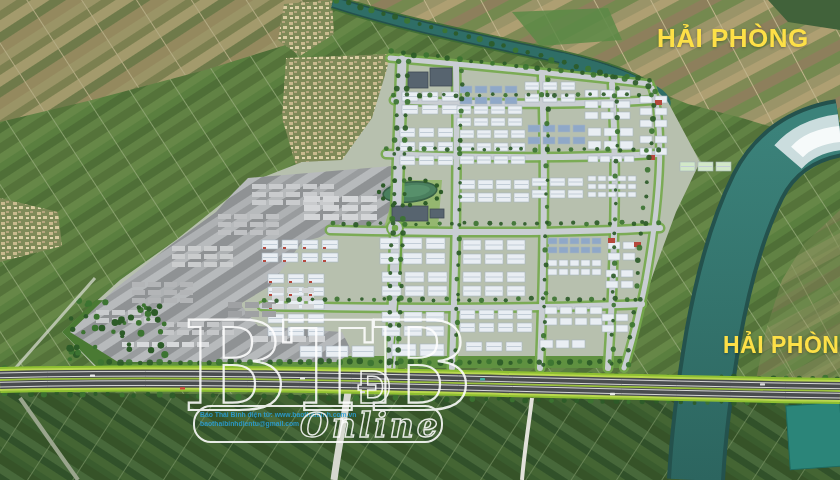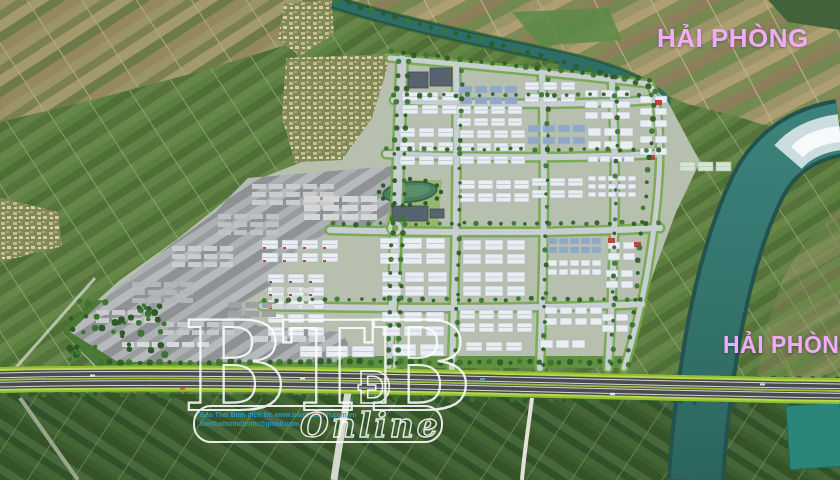--- a/index.html
+++ b/index.html
@@ -1,18 +1,18 @@
 <!DOCTYPE html>
 <html><head>
 <meta charset="utf-8">
 <style>
   html,body{margin:0;padding:0;background:#222;}
   .stage{position:relative;width:840px;height:480px;overflow:hidden;font-family:"Liberation Sans","DejaVu Sans",sans-serif;}
   .stage svg{position:absolute;left:0;top:0;}
-  .lbl{position:absolute;color:#f0abfc;font-weight:600;white-space:nowrap;
+  .lbl{position:absolute;color:#fde047;font-weight:600;white-space:nowrap;
        text-shadow:0 1px 3px rgba(0,0,0,.30);letter-spacing:.5px;user-select:none;}
   #lbl-thai{left:76px;top:110px;font-size:26px;}
   #lbl-hp-top{left:657px;top:23px;font-size:26px;}
   #lbl-hp-right{left:723px;top:332px;font-size:23px;}
   #lbl-road{left:372px;top:380px;font-size:22px;font-weight:700;}
   .wm{pointer-events:none;}
 </style>
 </head>
 <body>
 

